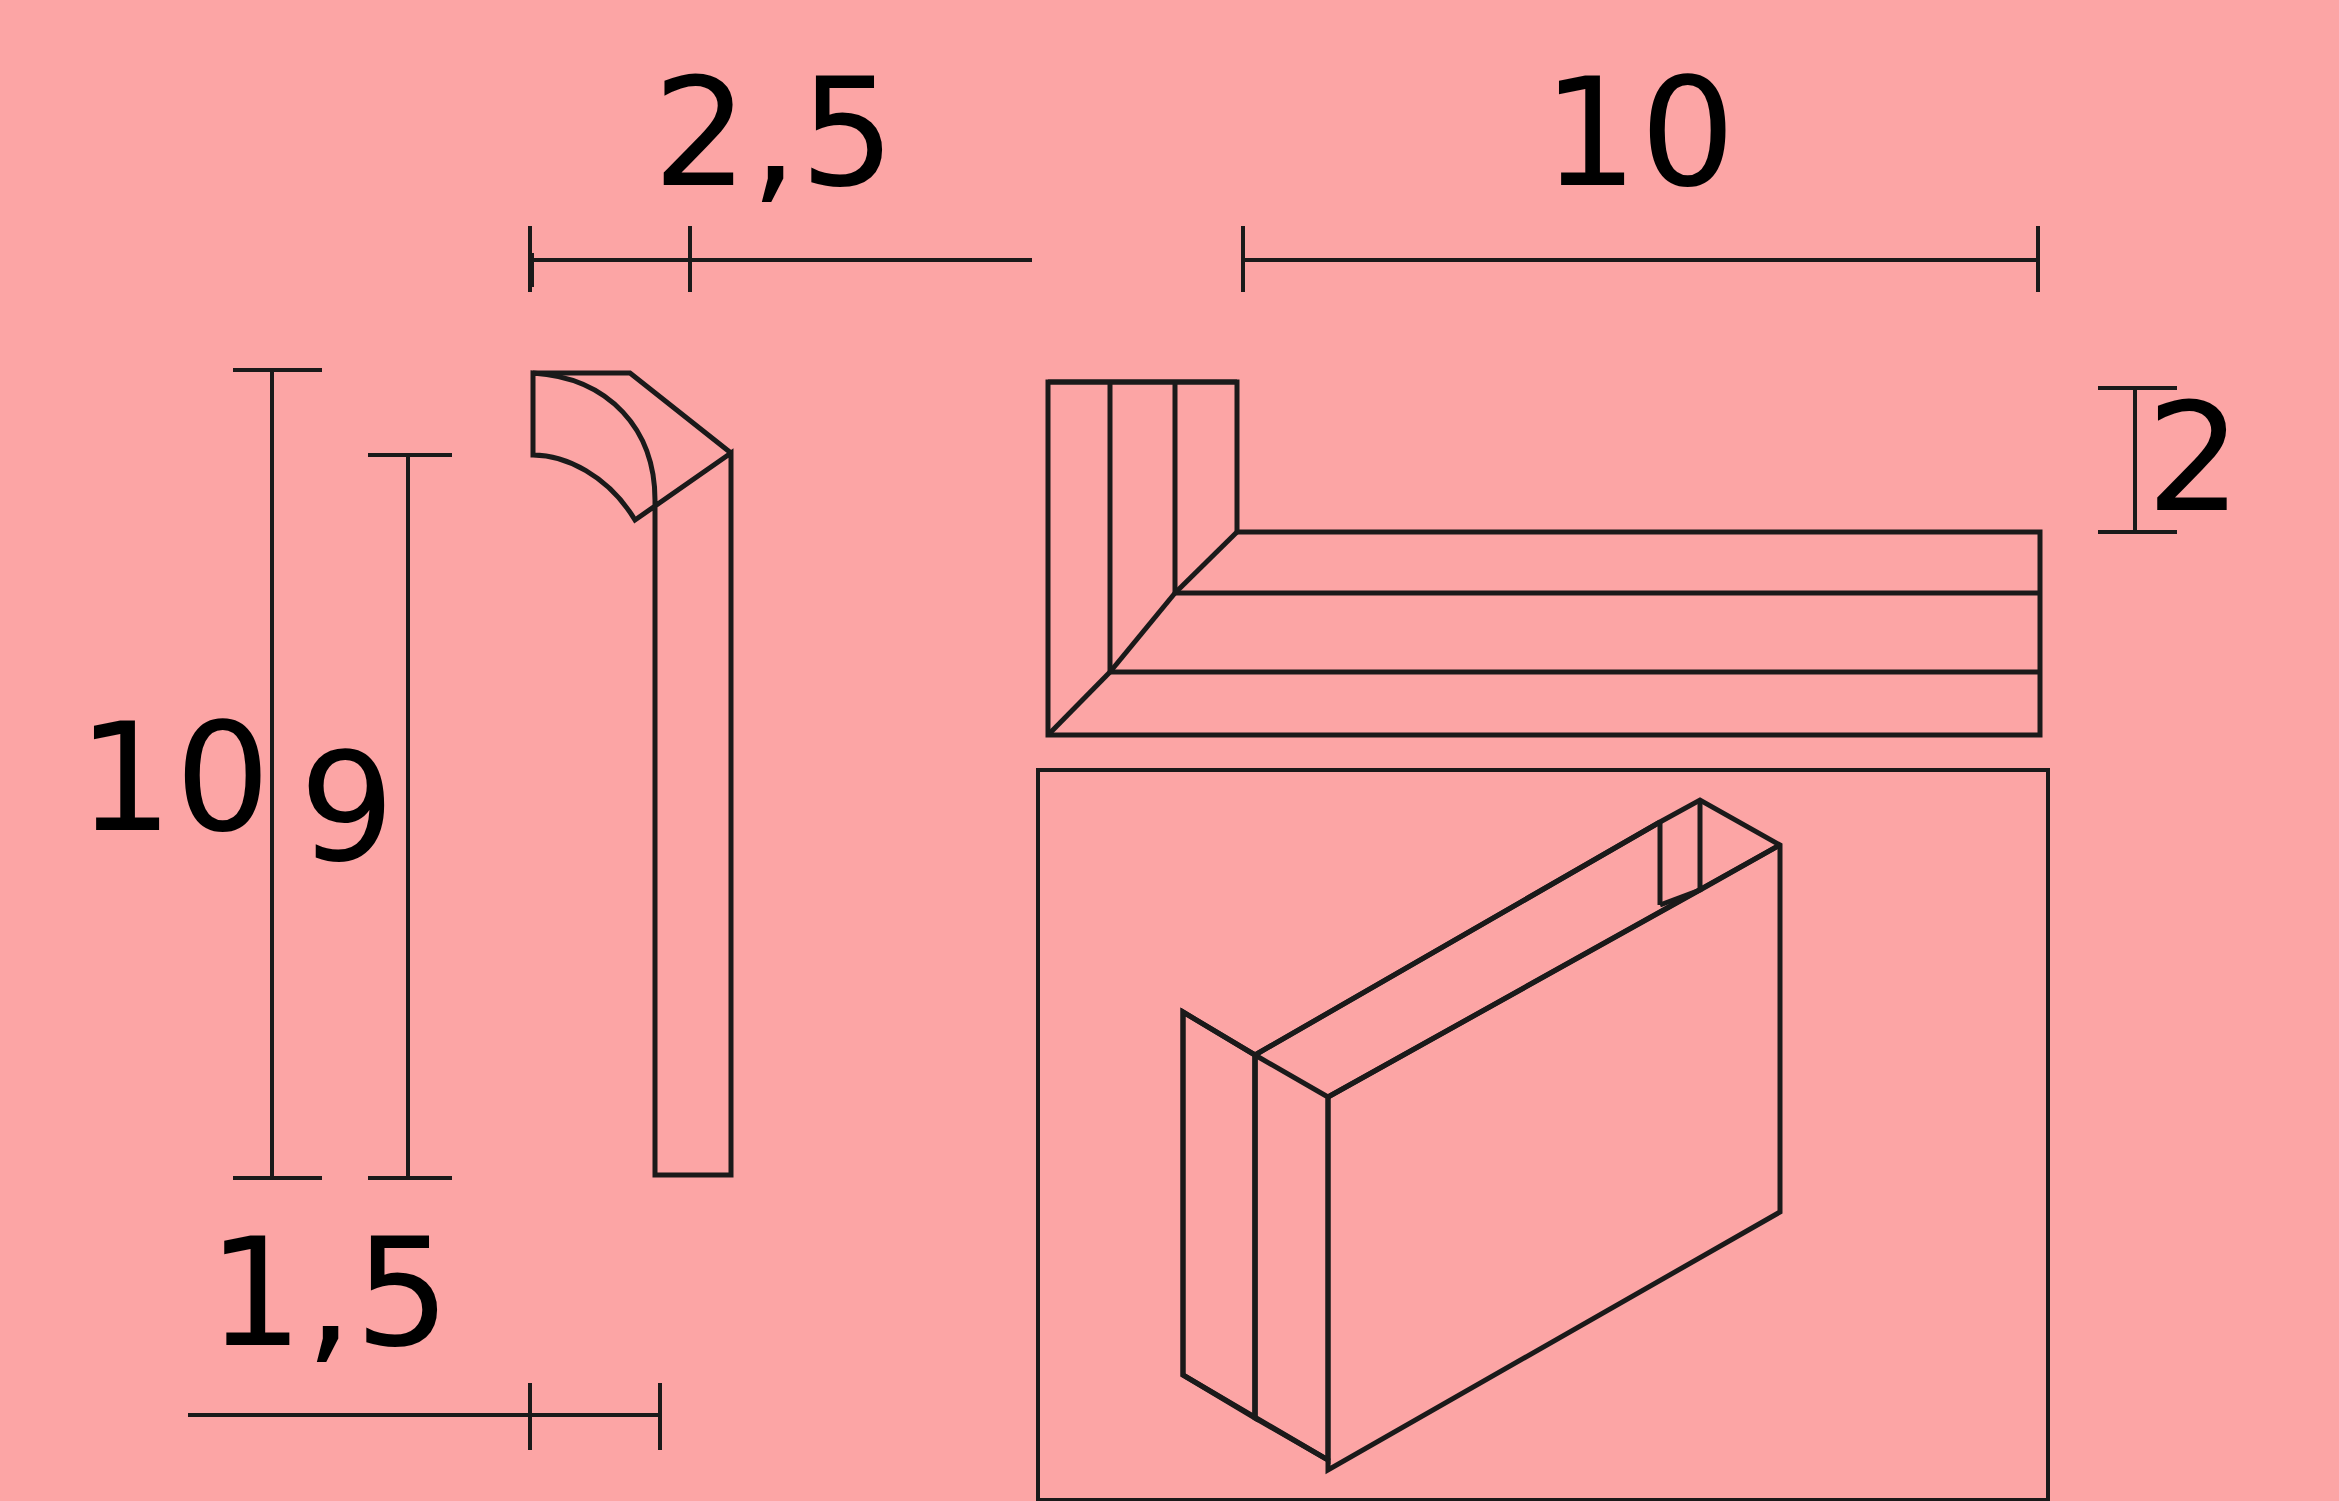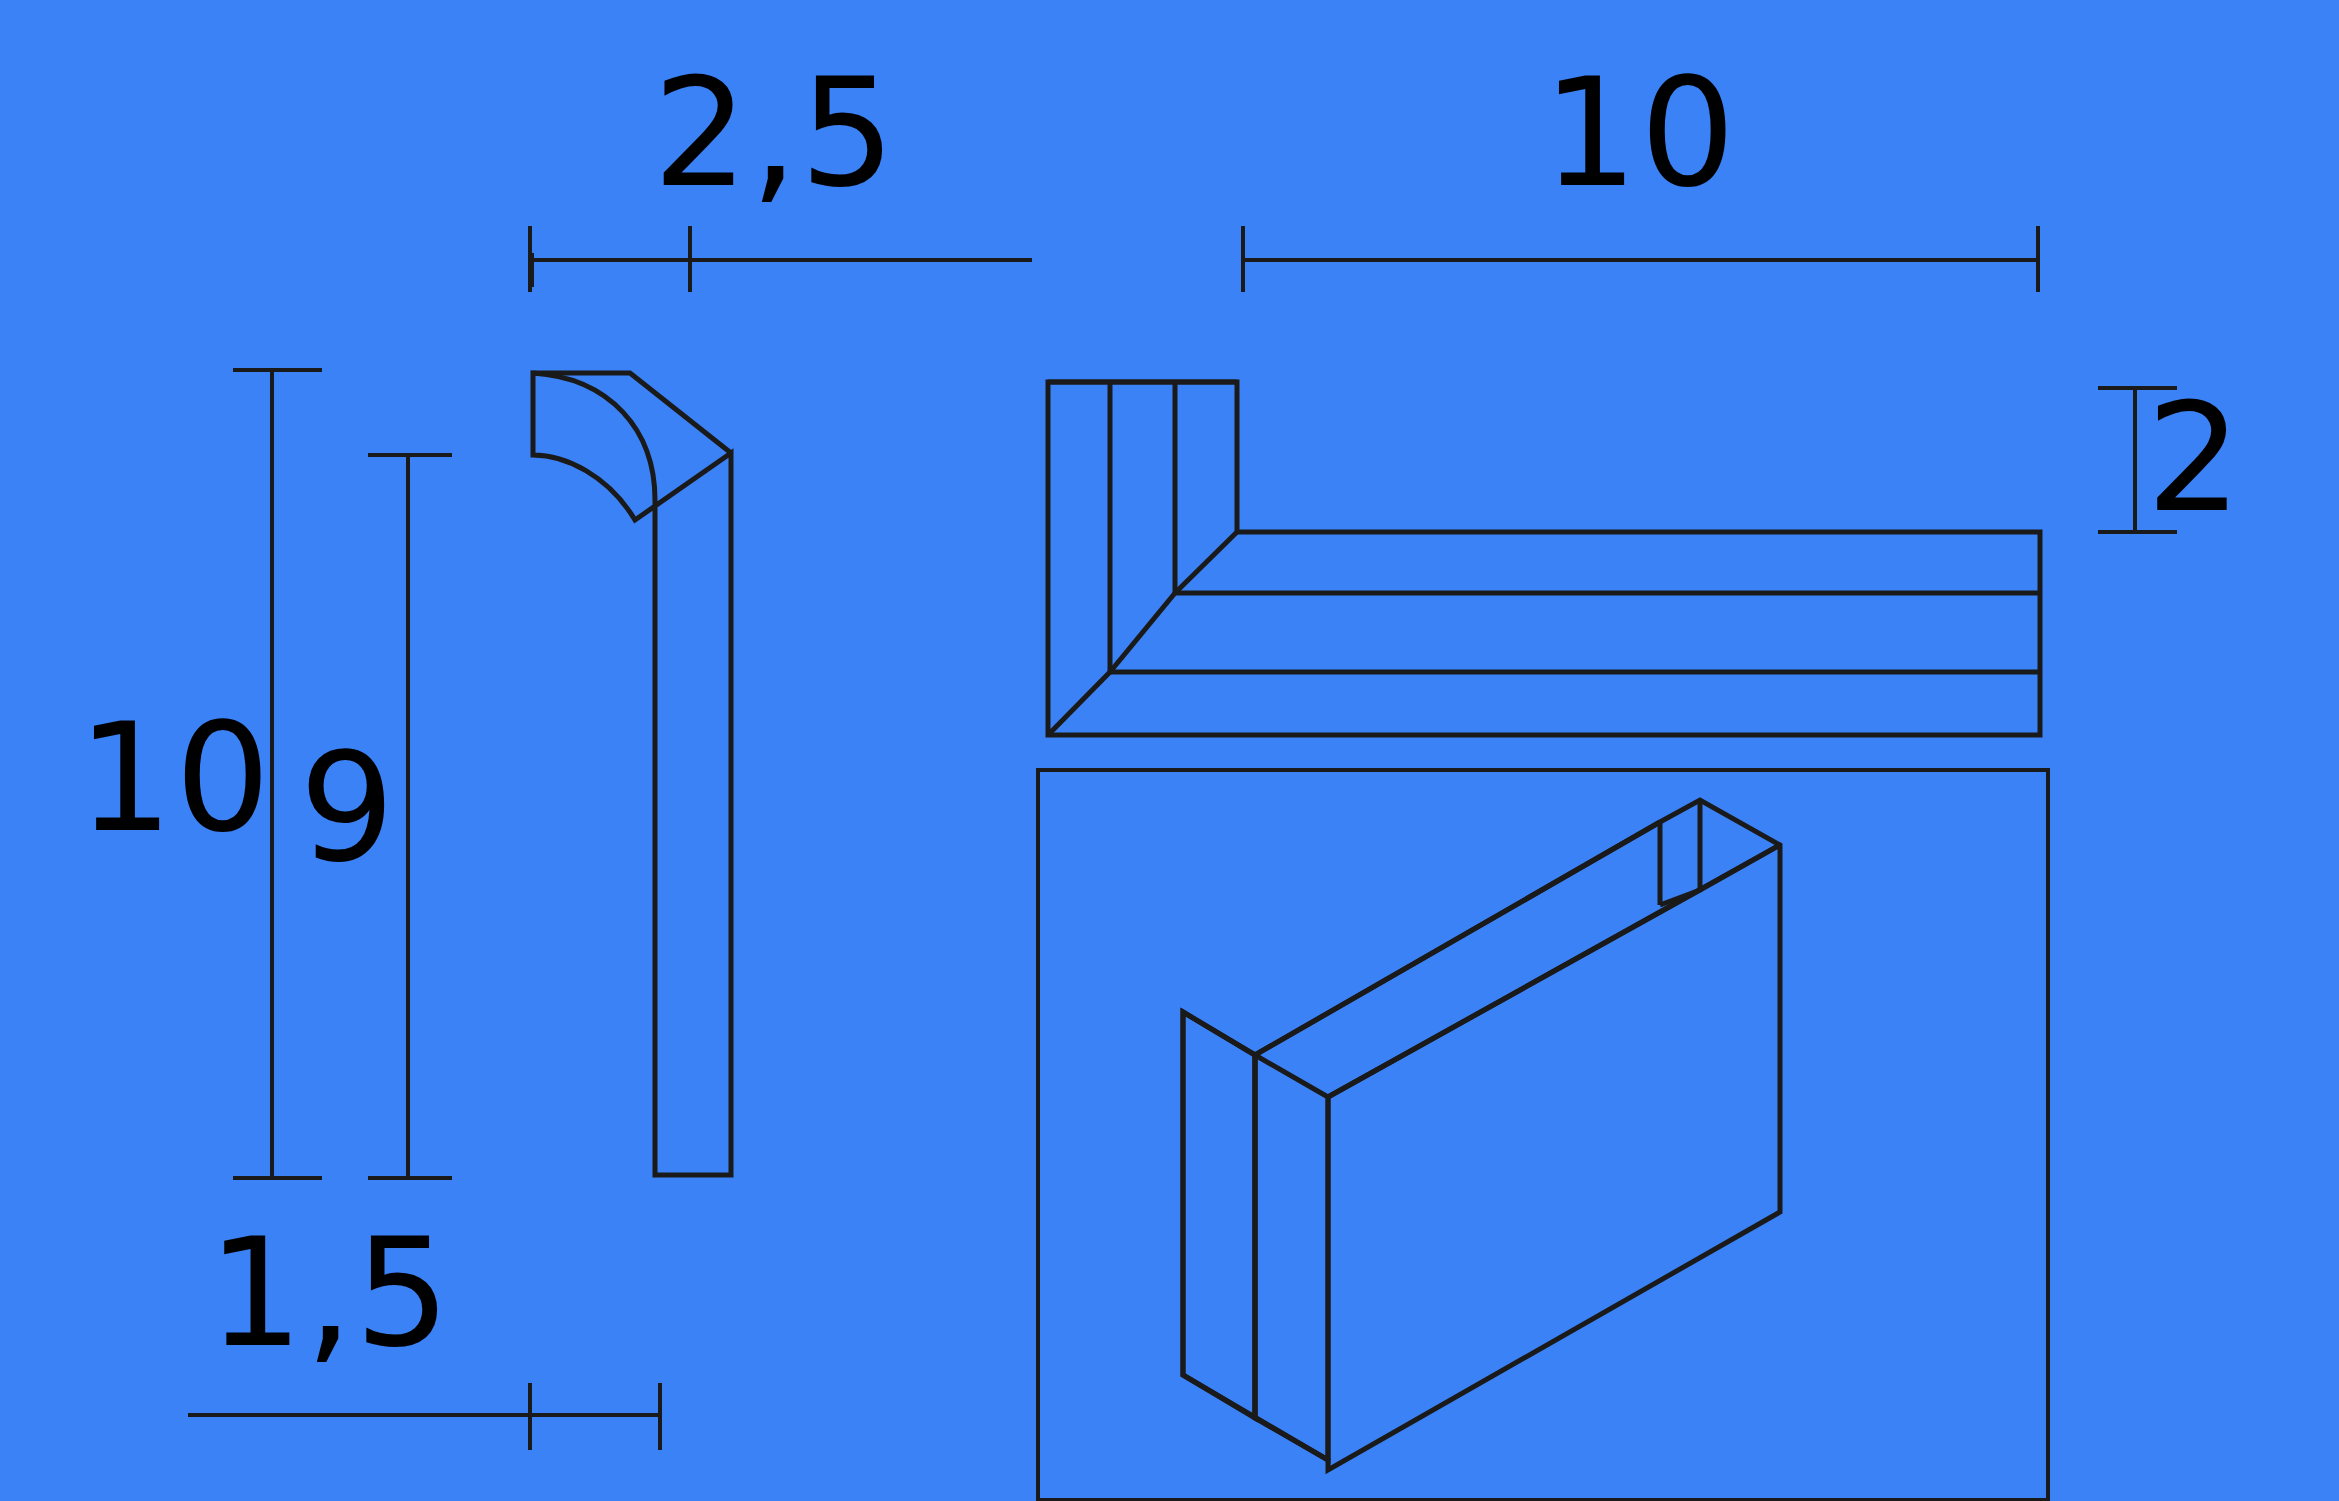--- a/index.html
+++ b/index.html
@@ -7,21 +7,21 @@
     padding: 0;
     background: #ffffff;
   }
   body {
     font-family: "DejaVu Sans", sans-serif;
   }
   #sheet {
     position: relative;
     width: 2339px;
     height: 1501px;
-    background: #3b82f6;
+    background: #fca5a5;
     overflow: hidden;
   }
   #sheet svg {
     position: absolute;
     left: 0;
     top: 0;
     width: 2339px;
     height: 1501px;
   }
   .dimtext {

